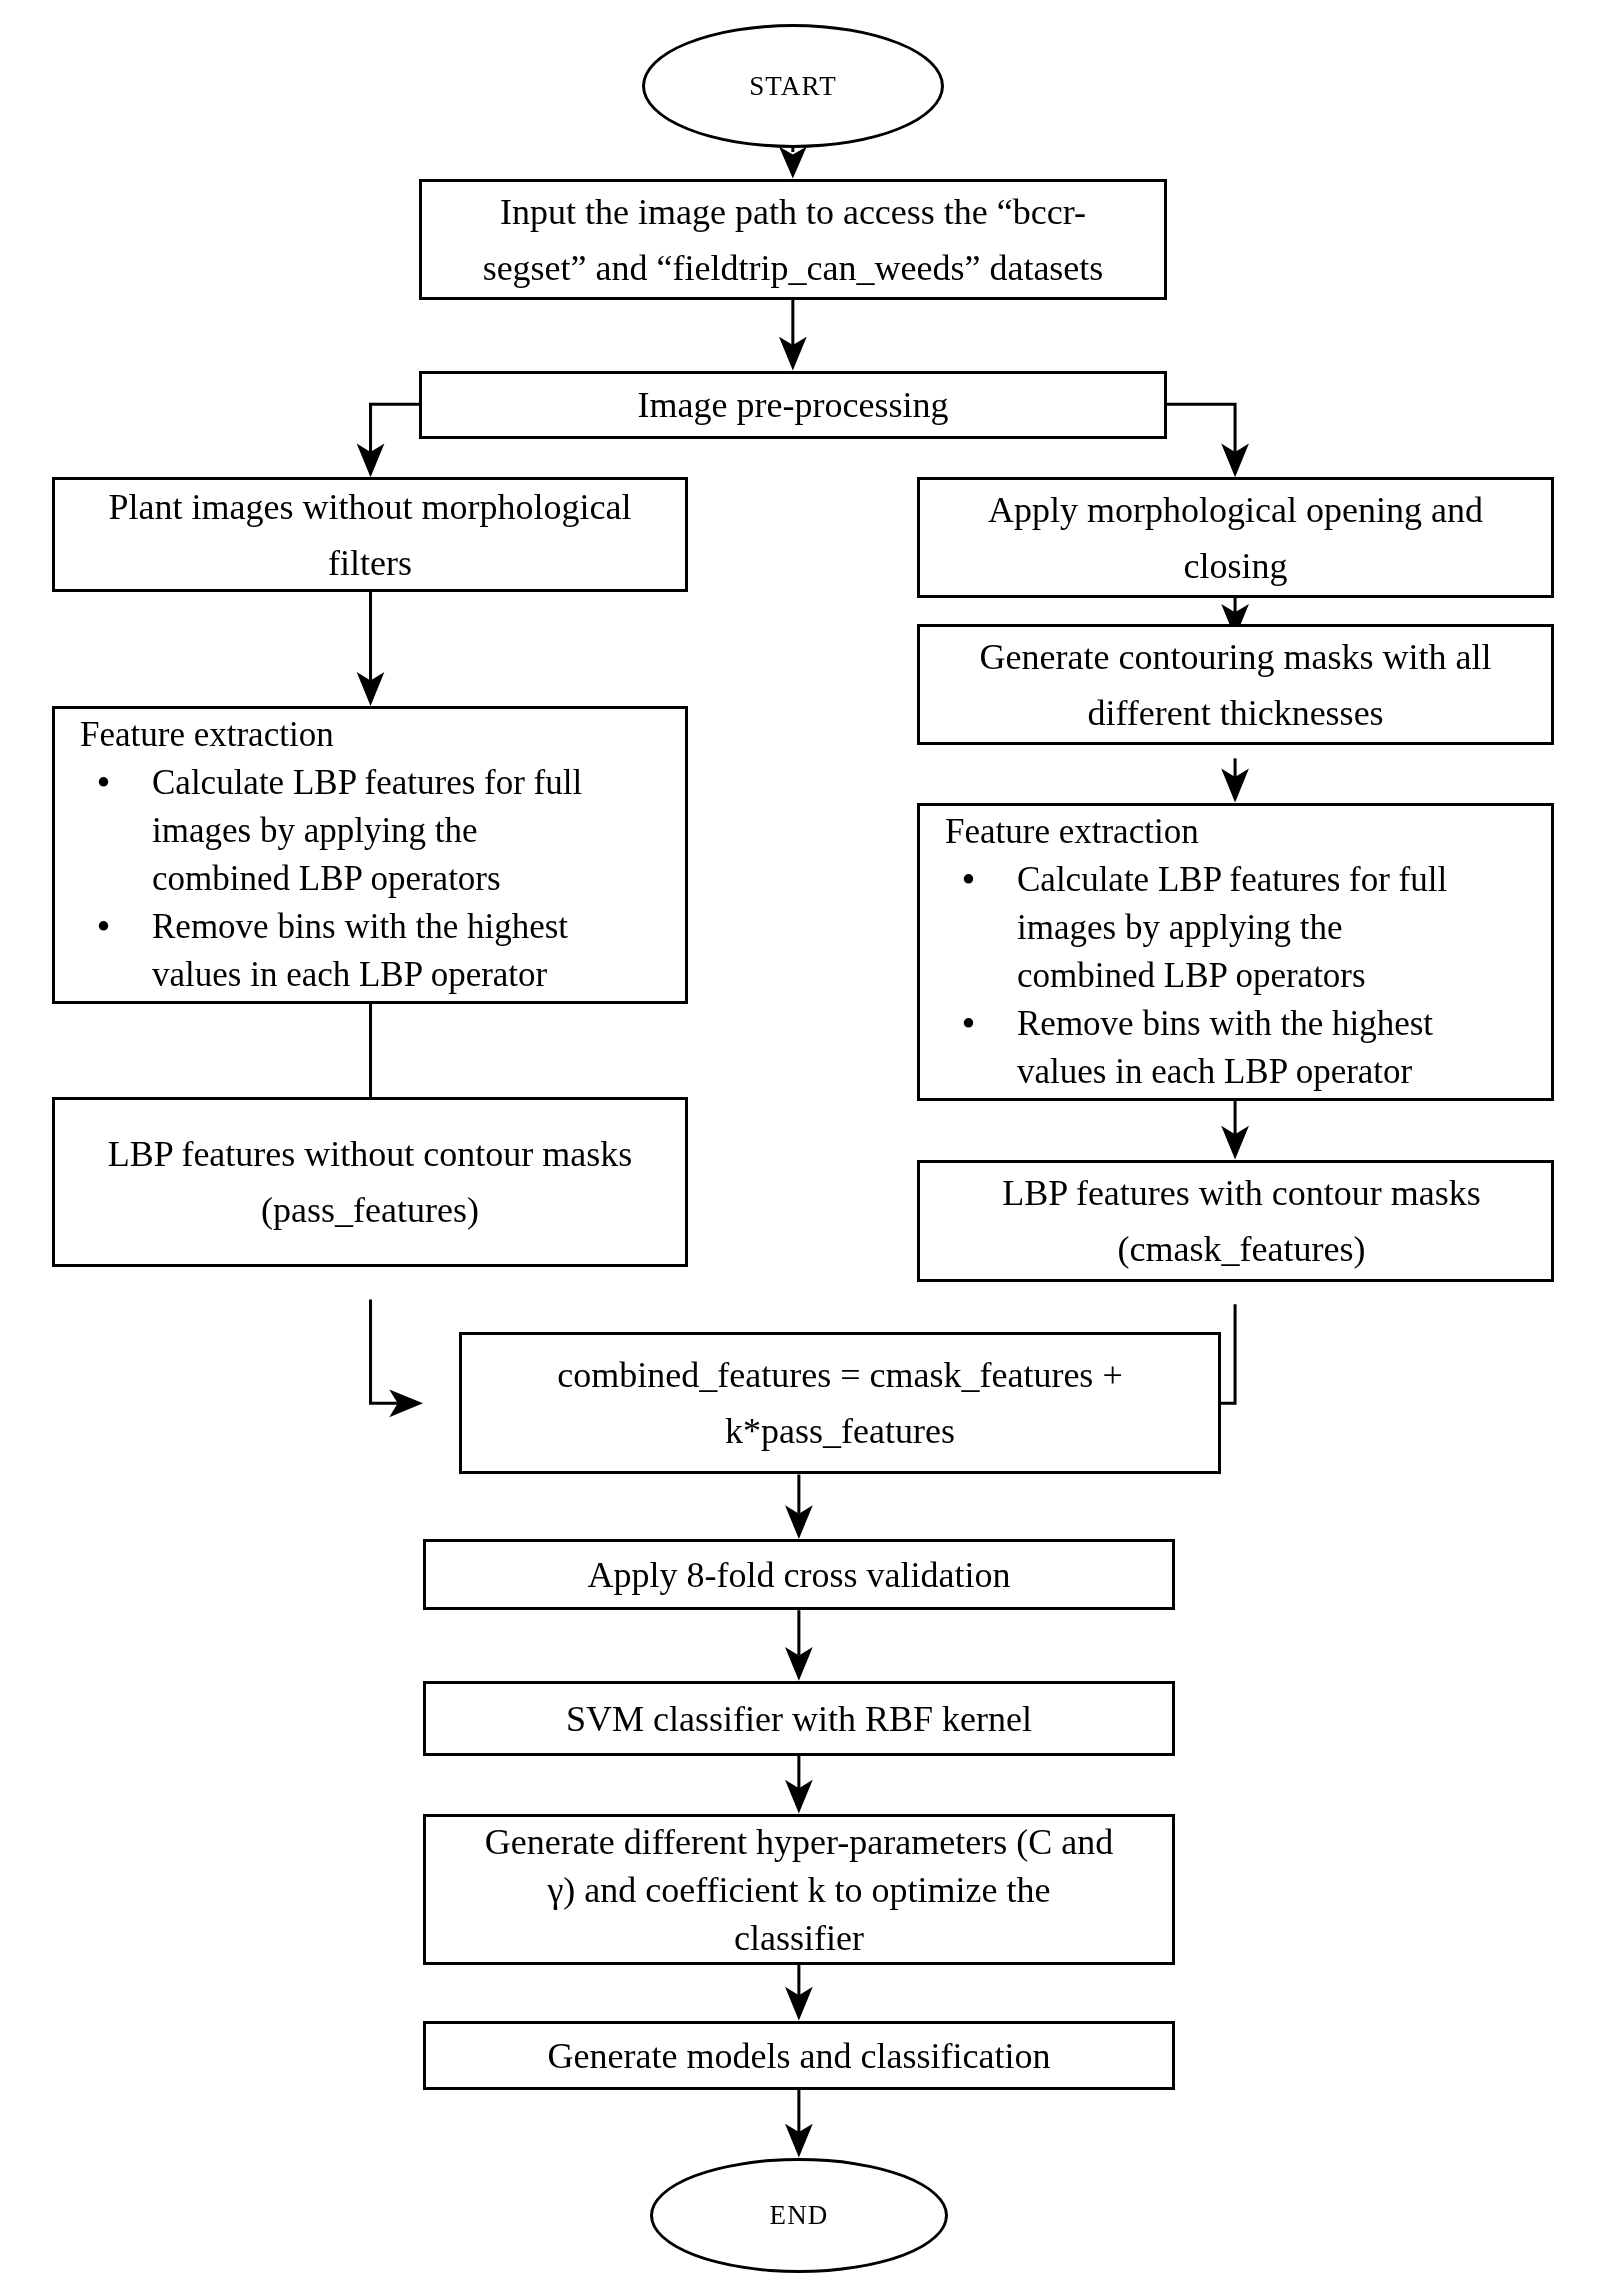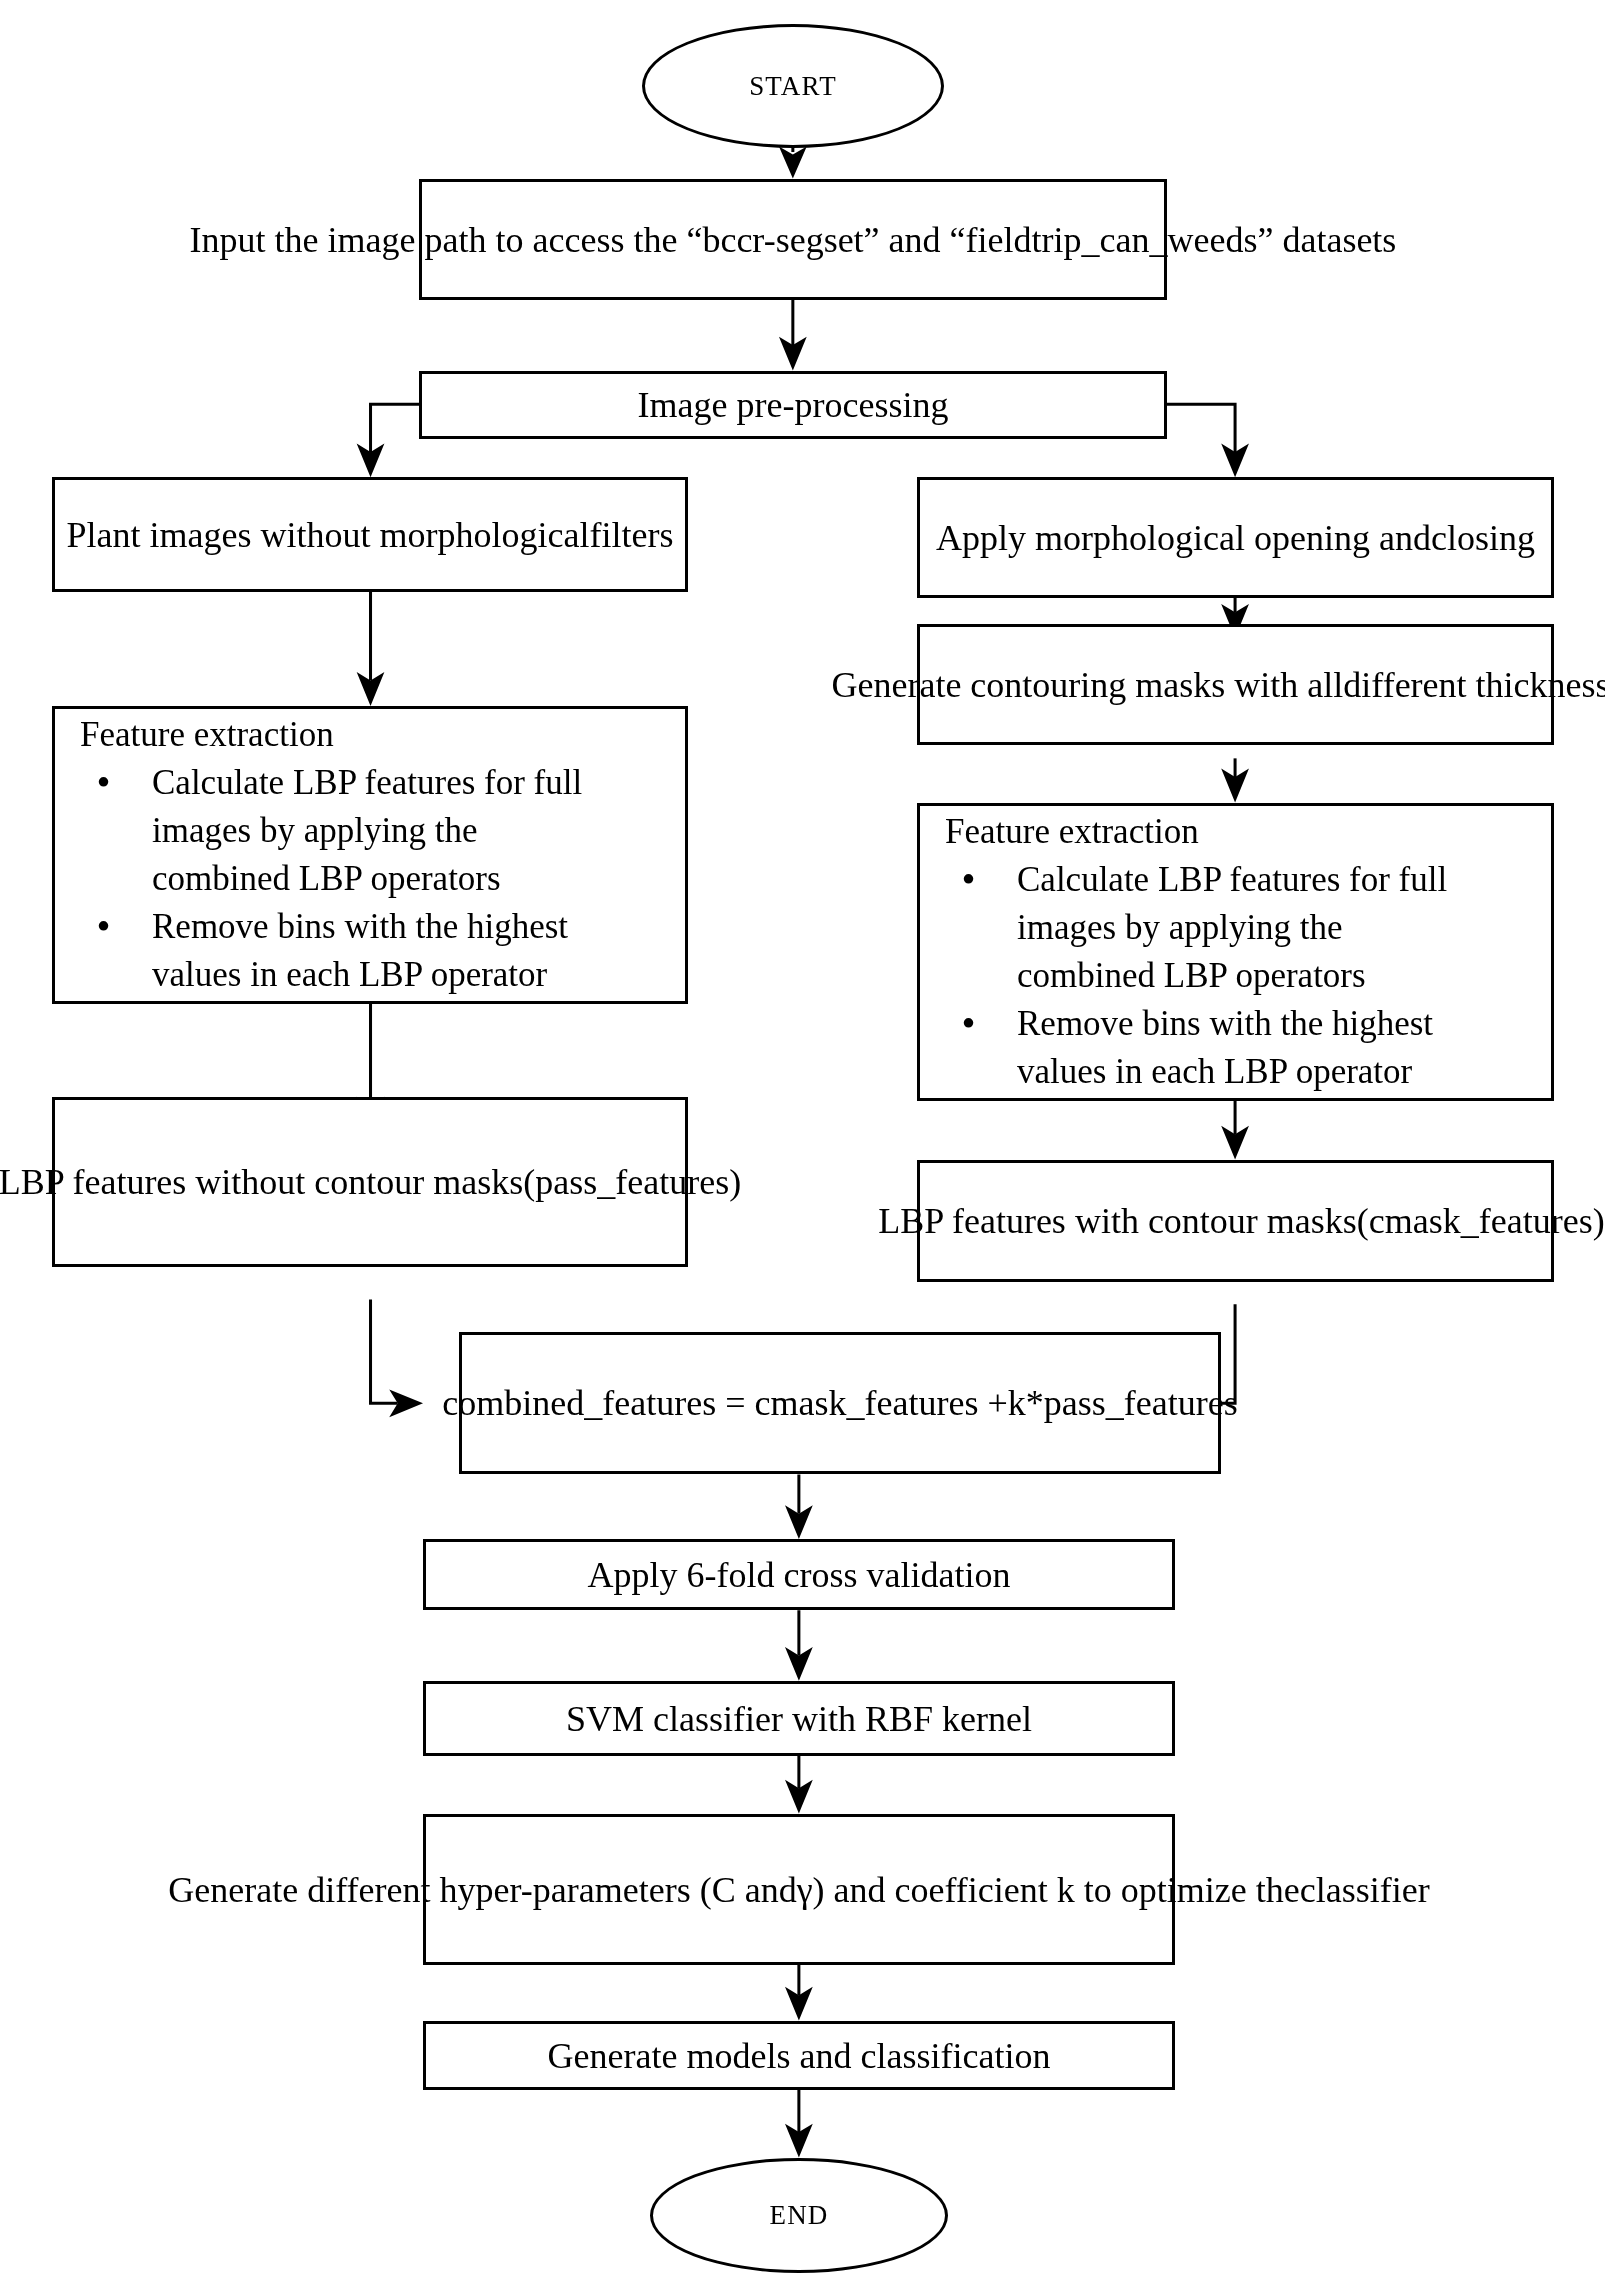--- a/index.html
+++ b/index.html
@@ -6,21 +6,21 @@
   html,body { margin:0; padding:0; background:var(--paper); }
   .canvas {
     position:relative; width:1605px; height:2295px; background:var(--paper);
     font-family:"Liberation Serif","DejaVu Serif",serif; color:var(--ink);
   }
   svg.flow { position:absolute; left:0; top:0; width:1605px; height:2295px; }
   .stem { stroke:var(--ink); stroke-width:5; fill:none; }
   .head { fill:var(--ink); stroke:none; }
   .node {
     position:absolute; box-sizing:border-box; border:3.6px solid var(--ink);
-    background:var(--paper); display:flex; flex-direction:row;
+    background:var(--paper); display:flex; flex-direction:column;
     align-items:center; justify-content:center; text-align:center;
     font-size:36px; line-height:56px;
   }
   .node .line, .fe .line { display:block; white-space:nowrap; }
   .tight { line-height:48px; }
   .terminator {
     position:absolute; box-sizing:border-box; border:3.6px solid var(--ink);
     background:var(--paper); border-radius:50%; display:flex;
     align-items:center; justify-content:center; font-size:27px; letter-spacing:1.2px;
   }
@@ -181,21 +181,21 @@
     <span class="line">LBP features with contour masks</span>
     <span class="line">(cmask_features)</span>
   </div>
 
   <div class="node" style="left:423px; top:1332px; width:762px; height:142px;margin-left:36px;">
     <span class="line">combined_features = cmask_features +</span>
     <span class="line">k*pass_features</span>
   </div>
 
   <div class="node" style="left:423px; top:1539px; width:752px; height:71px;">
-    <span class="line">Apply 6-fold cross validation</span>
+    <span class="line">Apply 8-fold cross validation</span>
   </div>
 
   <div class="node" style="left:423px; top:1681px; width:752px; height:75px;">
     <span class="line">SVM classifier with RBF kernel</span>
   </div>
 
   <div class="node tight" style="left:423px; top:1814px; width:752px; height:151px;">
     <span class="line">Generate different hyper-parameters (C and</span>
     <span class="line">γ) and coefficient k to optimize the</span>
     <span class="line">classifier</span>

